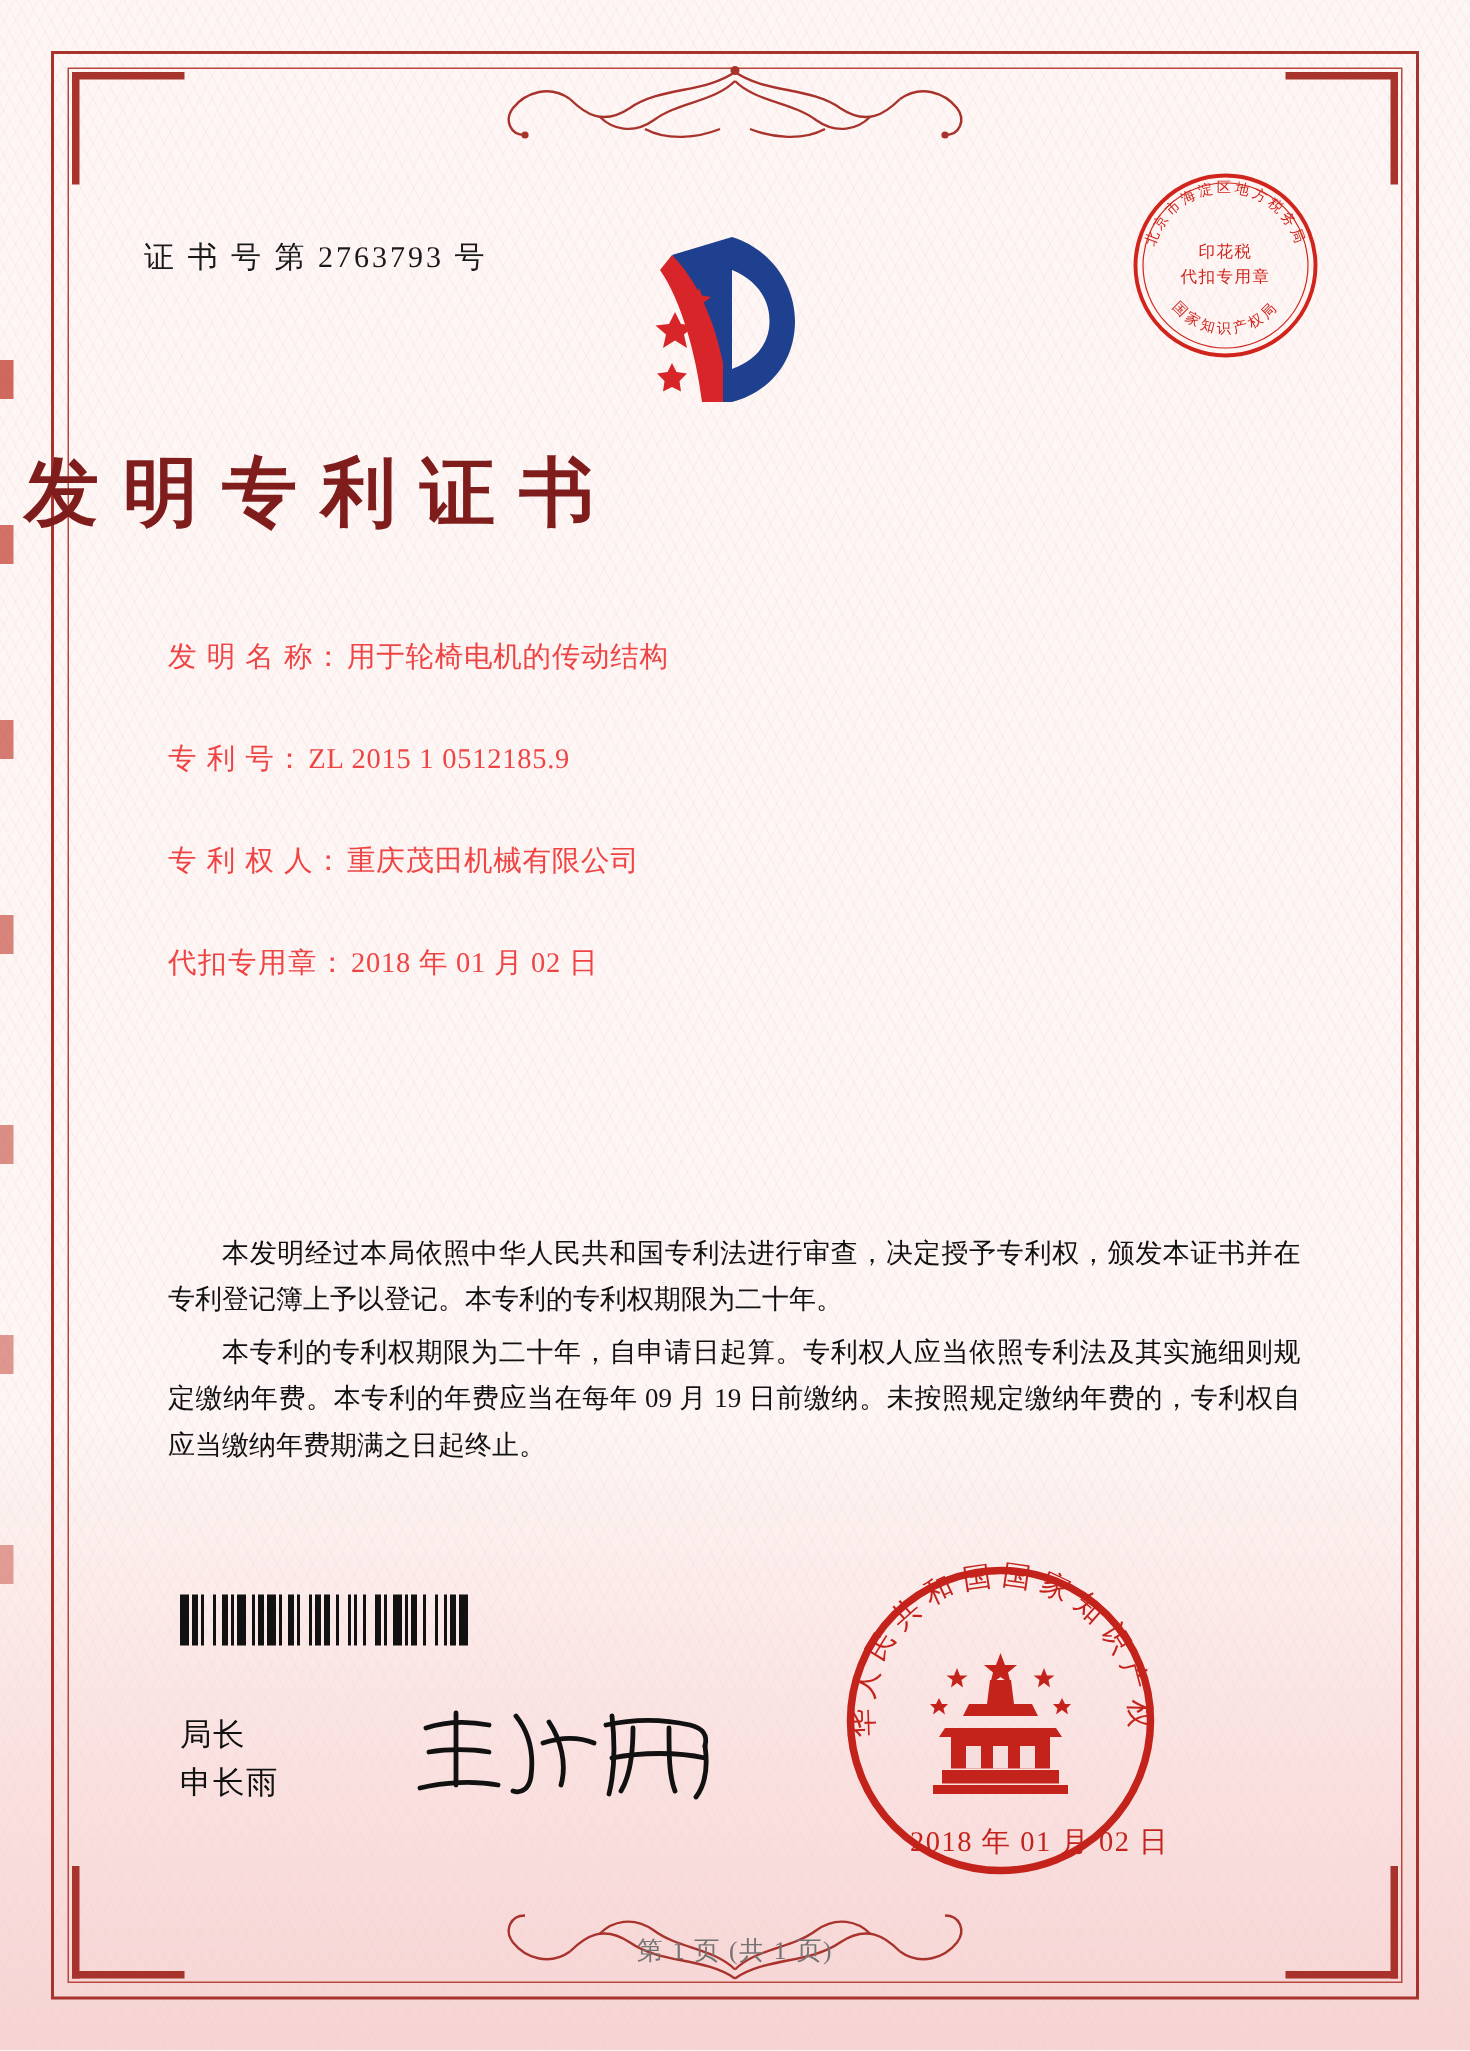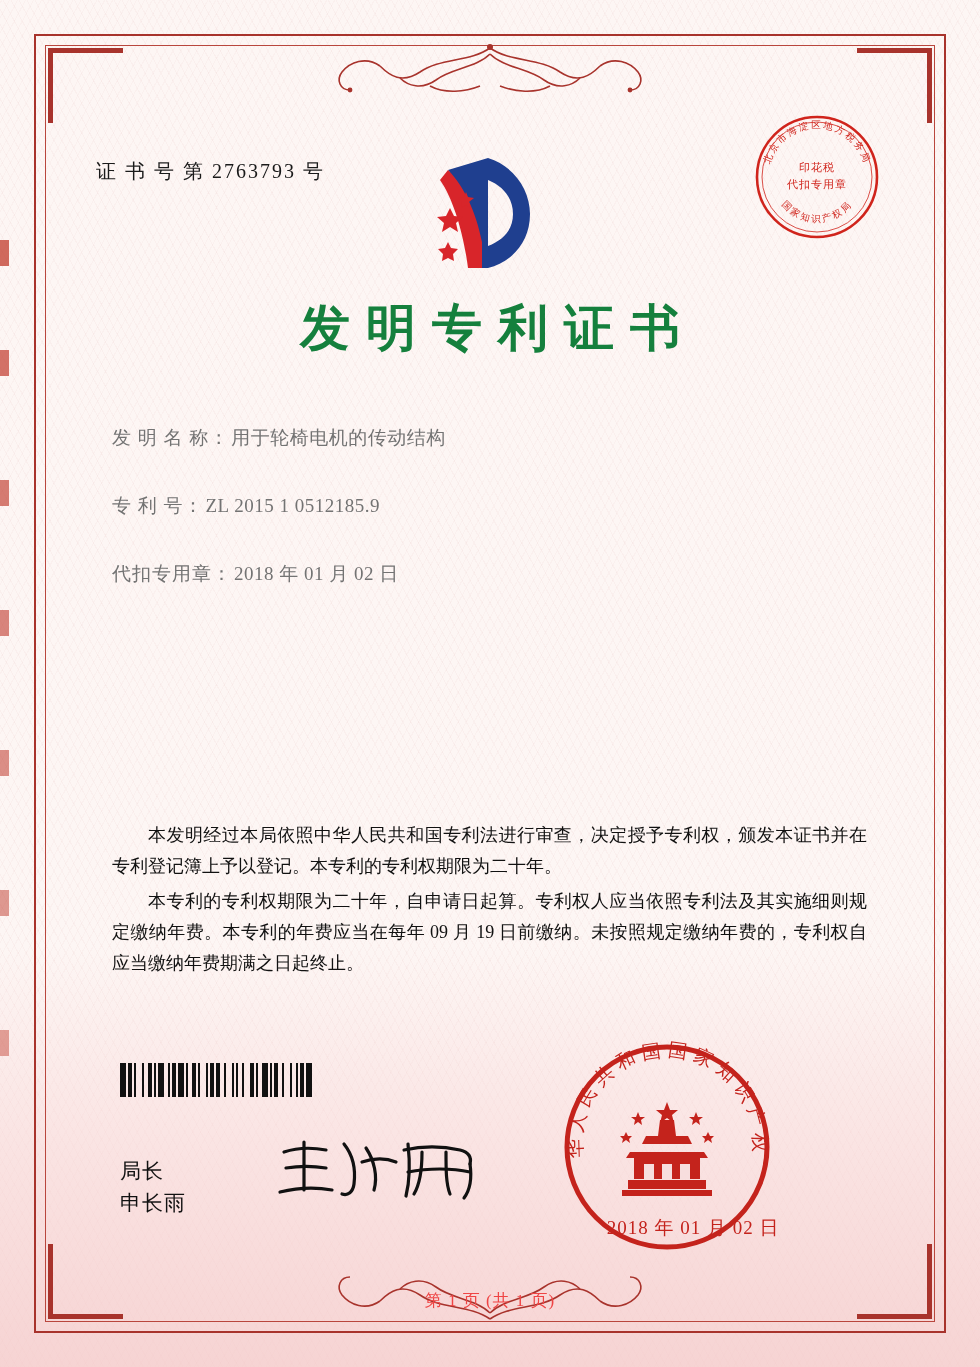--- a/index.html
+++ b/index.html
@@ -94,41 +94,41 @@
     left: 418px;
     top: 150px;
     width: 140px;
     height: 125px;
   }
 
   .title {
     position: absolute;
     left: 0; right: 0;
     top: 295px;
-    text-align: center;
+    text-align: left;
     font-size: 50px;
     font-weight: bold;
     letter-spacing: 16px;
     text-indent: 16px;
-    color: #15803d;
+    color: #7f1d1d;
     font-family: "DejaVu Serif", "Liberation Serif", serif;
   }
 
   .fields {
     position: absolute;
     left: 112px;
     top: 425px;
     width: 760px;
   }
   .field {
     display: flex;
     align-items: baseline;
     margin-bottom: 42px;
     font-size: 19px;
-    color: #737373;
+    color: #ef4444;
   }
   .field .lab {
     white-space: nowrap;
     letter-spacing: 1px;
   }
   .field .val {
     margin-left: 2px;
     letter-spacing: 0.5px;
   }
 
@@ -162,21 +162,20 @@
   }
 
   .signature-block {
     position: absolute;
     left: 120px;
     top: 1140px;
     font-size: 21px;
     line-height: 32px;
     color: #111;
     letter-spacing: 1px;
-    margin-top: 15px;
   }
   .handwriting {
     position: absolute;
     left: 270px;
     top: 1128px;
     width: 230px;
     height: 80px;
   }
 
   .red-seal {
@@ -204,21 +203,21 @@
     width: 130px;
     height: 130px;
   }
 
   .footer {
     position: absolute;
     left: 0; right: 0;
     bottom: 55px;
     text-align: center;
     font-size: 17px;
-    color: #ef4444;
+    color: #737373;
     letter-spacing: 1px;
   }
 
   .edge-marks {
     position: absolute;
     left: 0; top: 230px;
     width: 16px; height: 900px;
   }
 </style>
 </head>
@@ -308,20 +307,24 @@
   <div class="fields">
     <div class="field">
       <span class="lab">发 明 名 称：</span>
       <span class="val">用于轮椅电机的传动结构</span>
     </div>
     <div class="field">
       <span class="lab">专 利 号：</span>
       <span class="val">ZL 2015 1 0512185.9</span>
     </div>
     <div class="field">
+      <span class="lab">专 利 权 人：</span>
+      <span class="val">重庆茂田机械有限公司</span>
+    </div>
+    <div class="field">
       <span class="lab">代扣专用章：</span>
       <span class="val">2018 年 01 月 02 日</span>
     </div>
   </div>
 
   <div class="paras">
     <p>本发明经过本局依照中华人民共和国专利法进行审查，决定授予专利权，颁发本证书并在专利登记簿上予以登记。本专利的专利权期限为二十年。</p>
     <p>本专利的专利权期限为二十年，自申请日起算。专利权人应当依照专利法及其实施细则规定缴纳年费。本专利的年费应当在每年 09 月 19 日前缴纳。未按照规定缴纳年费的，专利权自应当缴纳年费期满之日起终止。</p>
   </div>
 

